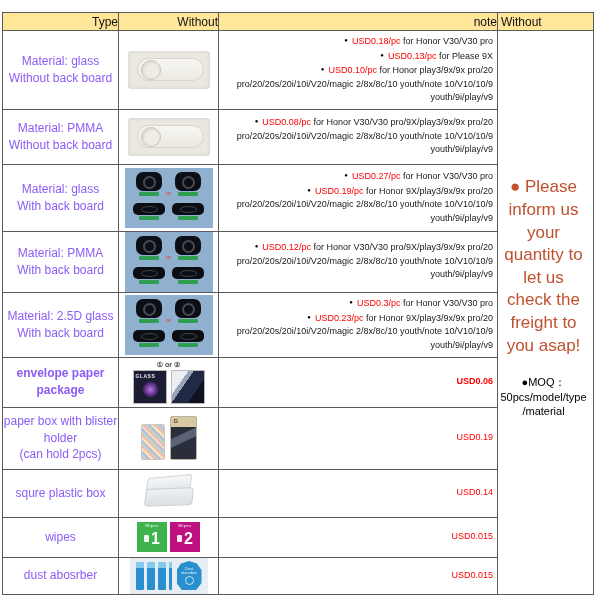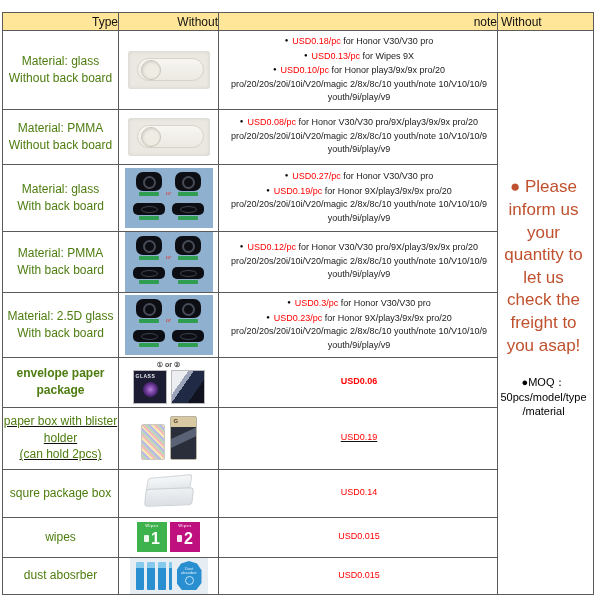--- a/index.html
+++ b/index.html
@@ -3,28 +3,28 @@
 <meta charset="utf-8">
 <style>
   * { box-sizing: border-box; }
   html,body { margin:0; padding:0; background:#ffffff; }
   body { width:600px; height:600px; font-family:"Liberation Sans", sans-serif; color:#111; }
   .sheet { position:relative; width:600px; height:600px; background:#fff; overflow:hidden; }
   table.quote { position:absolute; left:2px; top:12px; width:591px; border-collapse:collapse; table-layout:fixed; }
   td, th { border:1px solid #5a5a5a; padding:0; vertical-align:middle; overflow:hidden; }
   thead th { background:#FFE699; font-weight:normal; font-size:12px; height:18px; text-align:right; }
   thead th.remark-h { text-align:left; padding-left:3px; }
-  .type-cell { font-size:12px; text-align:center; white-space:pre-line; line-height:1.4; color:#4d7c0f; }
+  .type-cell { font-size:12px; text-align:center; white-space:pre-line; line-height:1.4; color:#8b5cf6; }
   .pic-cell { text-align:center; }
-  .price-cell { font-size:9px; line-height:1.5; padding:3px 4px 3px 6px; color:#1a1a1a; text-align:center;margin-left:44px; }
+  .price-cell { font-size:9px; line-height:1.5; padding:3px 4px 3px 6px; color:#1a1a1a; text-align:right;margin-left:44px; }
   .price-item { margin:1px 0; }
   .price-item.bul::before { content:"●"; font-size:6px; vertical-align:2px; margin-right:4px; color:#000; }
   .amount { color:#FF0000; }
   tr.r1{height:67px;} tr.r2{height:55px;} tr.r3{height:67px;} tr.r4{height:60px;} tr.r5{height:65px;}
-  tr.r6{height:50px;font-weight:bold;} tr.r7{height:62px;text-decoration:underline;} tr.r8{height:48px;} tr.r9{height:40px;} tr.r10{height:32px;}
+  tr.r6{height:50px;font-weight:bold;} tr.r7{height:62px;} tr.r8{height:48px;} tr.r9{height:40px;} tr.r10{height:32px;}
   .remark-cell { vertical-align:middle; padding:0 6px 30px 2px; text-align:center; background:#fff; }
   .remark-main { font-size:17px; line-height:1.33; color:#C0512E; }
   .remark-moq { margin-top:18px; font-size:11px; line-height:1.3; color:#000; white-space:pre-line; }
 
   
   .tray { position:relative; width:82px; height:38px; margin:0 auto; background:#eae8e1; border-radius:3px;
           box-shadow:inset 0 0 4px rgba(0,0,0,.10); }
   .tray-pill { position:absolute; left:9px; top:7px; right:6px; bottom:8px; background:linear-gradient(#f7f6f2,#ece9e1);
                border:1px solid #d6d3c8; border-radius:12px; }
   .tray-circle { position:absolute; left:13px; top:9px; width:20px; height:20px; border-radius:50%;
@@ -114,21 +114,21 @@
         <td class="type-cell">Material: glass
 Without back board</td>
         <td class="pic-cell">
           <div class="tray">
             <div class="tray-pill"></div>
             <div class="tray-circle"></div>
           </div>
         </td>
         <td class="price-cell">
           <div class="price-item bul"><span class="amount">USD0.18/pc</span><span> for Honor V30/V30 pro</span></div>
-          <div class="price-item bul"><span class="amount">USD0.13/pc</span><span> for Wipes 9X</span></div>
+          <div class="price-item bul"><span class="amount">USD0.13/pc</span><span> for Please 9X</span></div>
           <div class="price-item bul"><span class="amount">USD0.10/pc</span><span> for Honor play3/9x/9x pro/20 pro/20/20s/20i/10i/V20/magic 2/8x/8c/10 youth/note 10/V10/10/9 youth/9i/play/v9</span></div>
         </td>
         <td class="remark-cell" rowspan="10">
           <div class="remark-main">● Please inform us your quantity to let us check the freight to you asap!</div>
           <div class="remark-moq">●MOQ：
 50pcs/model/type
 /material</div>
         </td>
       </tr>
 
@@ -265,21 +265,21 @@
                 <span class="g-txt">G</span>
               </div>
           </div>
         </td>
         <td class="price-cell">
           <div class="price-item"><span class="amount">USD0.19</span></div>
         </td>
       </tr>
 
       <tr class="r8">
-        <td class="type-cell">squre package box</td>
+        <td class="type-cell">squre plastic box</td>
         <td class="pic-cell">
           <div class="clamshell">
             <div class="lid"></div>
             <div class="base"></div>
           </div>
         </td>
         <td class="price-cell">
           <div class="price-item"><span class="amount">USD0.14</span></div>
         </td>
       </tr>

